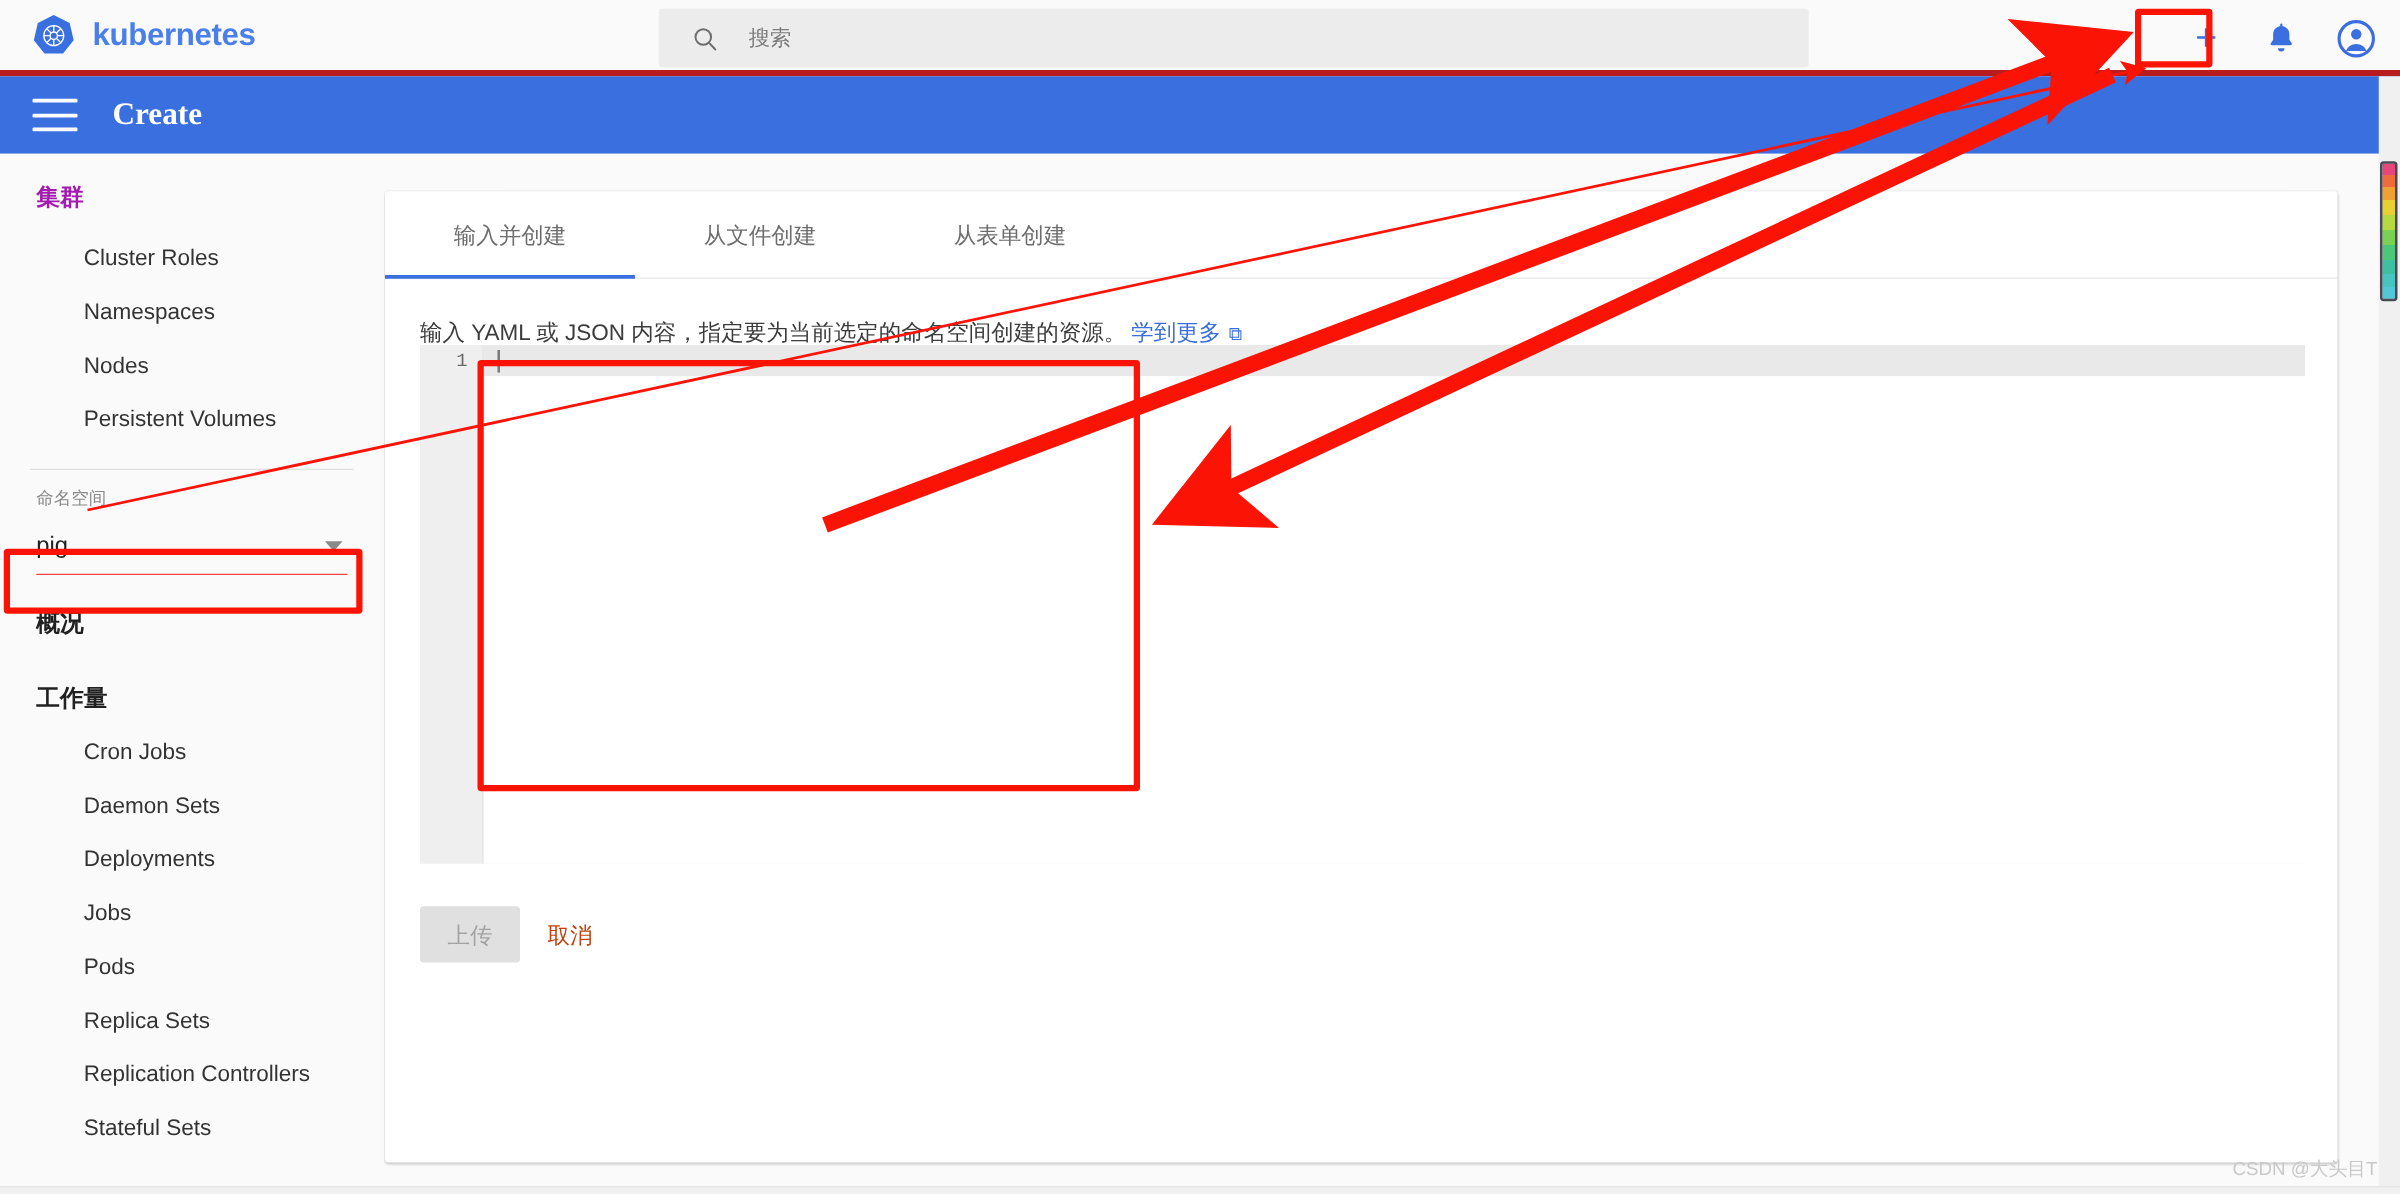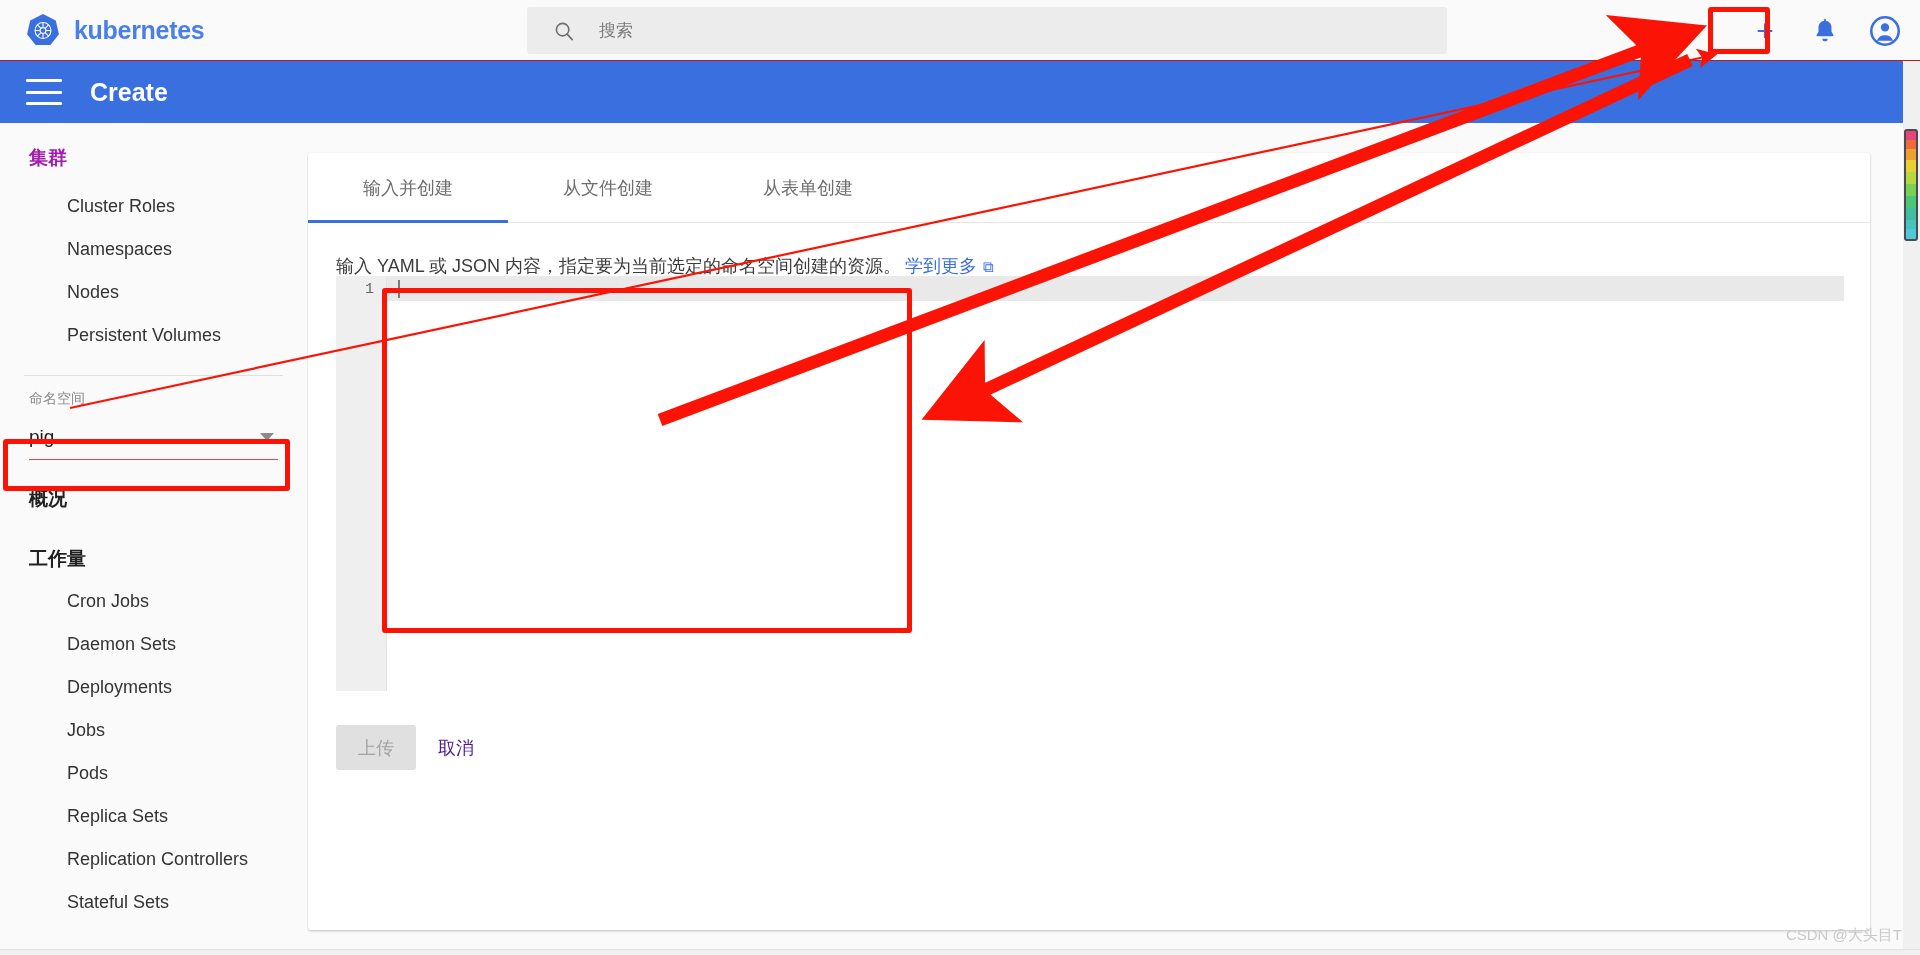--- a/index.html
+++ b/index.html
@@ -8,21 +8,21 @@
     font-family: "Liberation Sans", "DejaVu Sans", sans-serif;
     background: #fafafa;
     overflow: hidden;
   }
   #app { position: relative; width: 1920px; height: 955px; background: #fafafa; }
 
   
   .topbar {
     position: absolute; left: 0; top: 0; width: 1920px; height: 61px;
     background: #fafafa; display: flex; align-items: center;
-    border-bottom: 1px solid #b91c1c;
+    border-bottom: 5px solid #b91c1c;
   }
   .brand { display: flex; align-items: center; margin-left: 26px; }
   .brand-logo { width: 34px; height: 34px; }
   .brand-text {
     margin-left: 14px; font-size: 25px; font-weight: 700;
     color: #4a7fea; letter-spacing: -0.3px;
   }
   .search-wrap {
     position: absolute; left: 527px; top: 7px; width: 920px; height: 47px;
     background: #ececec; border-radius: 3px;
@@ -51,21 +51,21 @@
     position: absolute; left: 0; top: 61px; width: 1920px; height: 62px;
     background: #3a6fe0; display: flex; align-items: center;
   }
   .hamburger {
     margin-left: 26px; width: 36px; height: 26px;
     display: flex; flex-direction: column; justify-content: space-between;
     cursor: pointer;
   }
   .hamburger span { display: block; height: 3px; background: #fff; border-radius: 1px; }
   .bluebar-title {
-    margin-left: 28px; color: #fff; font-size: 25px; font-weight: 700;
+    margin-left: 28px; color: #fff; font-size: 25px; font-weight: 700; font-family: Liberation Serif, serif;
   }
 
   
   .sidebar {
     position: absolute; left: 0; top: 123px; width: 307px; height: 832px;
     background: #fafafa; overflow: hidden;
   }
   .nav-section-title {
     font-size: 19px; color: #a21caf; font-weight: 700;
     padding: 22px 0 14px 29px;
@@ -150,21 +150,21 @@
   .actions {
     position: absolute; left: 28px; top: 572px;
     display: flex; align-items: center; gap: 14px;
   }
   .btn-upload {
     min-width: 80px; height: 45px; padding: 0 22px;
     background: #e0e0e0; color: #a3a3a3; border: none; border-radius: 3px;
     font-family: inherit; font-size: 18px; cursor: default;
   }
   .btn-cancel {
-    background: none; border: none; color: #4c1d95;
+    background: none; border: none; color: #c2410c;
     font-family: inherit; font-size: 18px; cursor: pointer; padding: 0 8px;
   }
 
   
   .scroll-track {
     position: absolute; right: 0; top: 61px; width: 17px; height: 894px;
     background: #f0f0f0;
   }
   .scroll-thumb {
     position: absolute; right: 2px; top: 68px; width: 14px; height: 112px;

